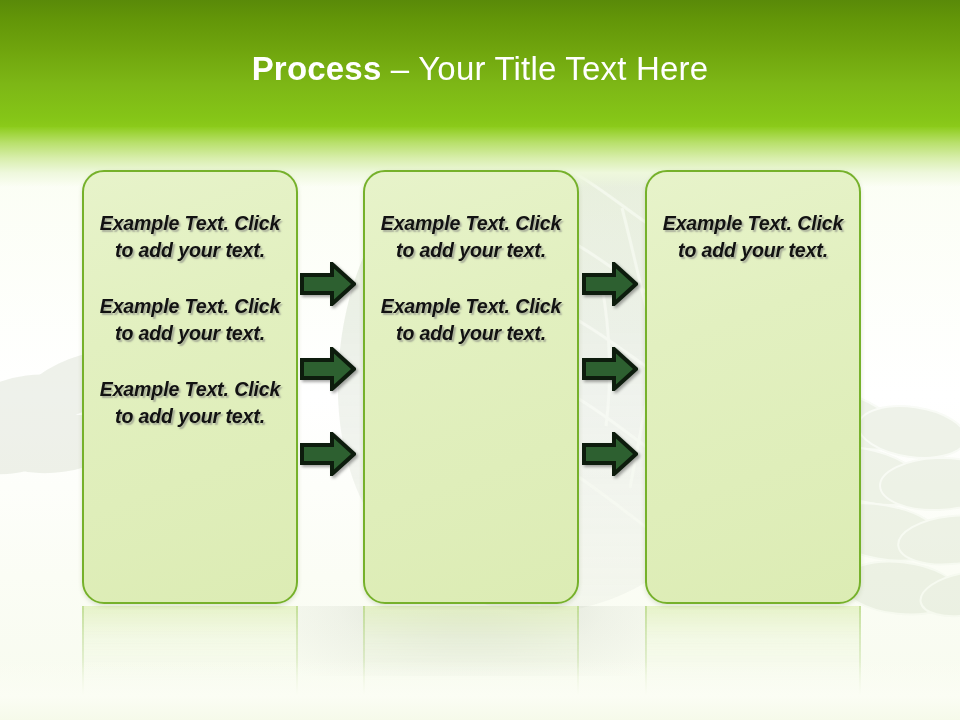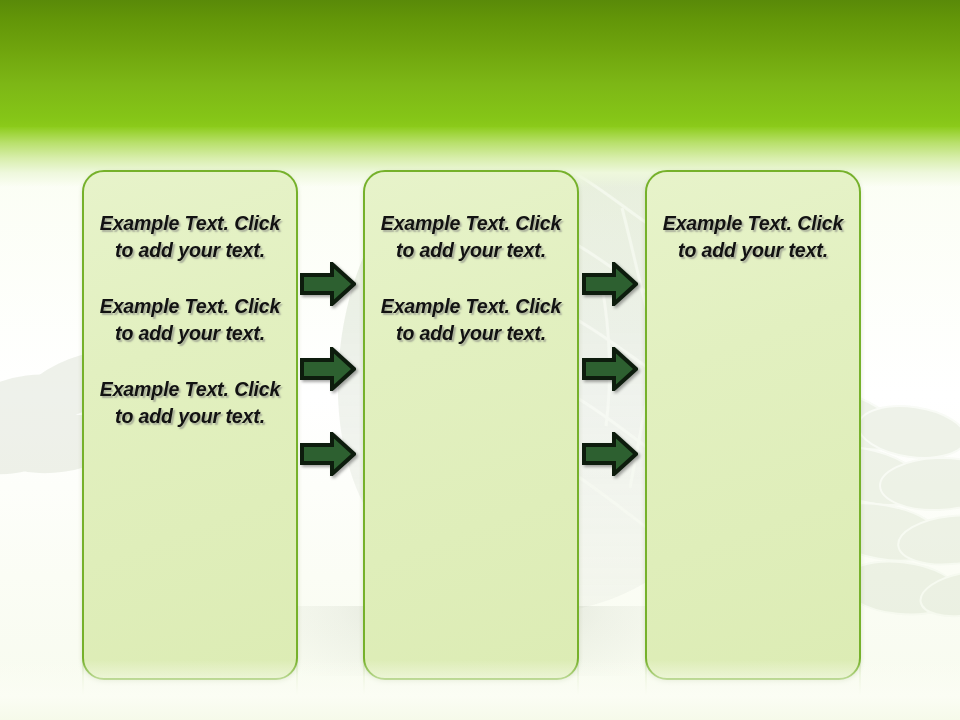--- a/index.html
+++ b/index.html
@@ -94,21 +94,21 @@
     white-space: nowrap;
   }
   .title .t-bold { font-weight: bold; }
   .title .t-dash { font-weight: normal; }
   .title .t-rest { font-weight: normal; }
 
   
   .box {
     position: absolute;
     top: 170px;
-    height: 510px;
+    height: 434px;
     border: 2.5px solid #76b12b;
     border-radius: 22px;
     background: linear-gradient(160deg, #e7f3ca 0%, #e2f0c0 35%, #dcecb4 100%);
     box-shadow: 0 2px 4px rgba(110,140,70,.22);
     overflow: hidden;
   }
   #box-1 { left: 82px;  width: 216px; }
   #box-2 { left: 363px; width: 216px; }
   #box-3 { left: 645px; width: 216px; }
 
@@ -241,20 +241,23 @@
         <ellipse cx="162" cy="160" rx="54" ry="24" transform="rotate(-6 162 160)"></ellipse>
         <ellipse cx="110" cy="208" rx="58" ry="26" transform="rotate(6 110 208)"></ellipse>
         <ellipse cx="176" cy="214" rx="46" ry="21" transform="rotate(-10 176 214)"></ellipse>
       </g>
     </svg>
   </div>
 
   <div class="header-band"></div>
   <div class="header-fade"></div>
 
+  <div class="title">
+    <span class="t-bold">Process</span><span class="t-dash"> – </span><span class="t-rest">Your Title Text Here</span>
+  </div>
 
   <div class="refl-shade"></div>
   <div class="reflection" id="refl-1"></div>
   <div class="reflection" id="refl-2"></div>
   <div class="reflection" id="refl-3"></div>
 
   <div class="box" id="box-1">
     <div class="box-inner">
       <div class="para">Example Text. Click  to add your text.</div>
       <div class="para">Example Text. Click  to add your text.</div>

